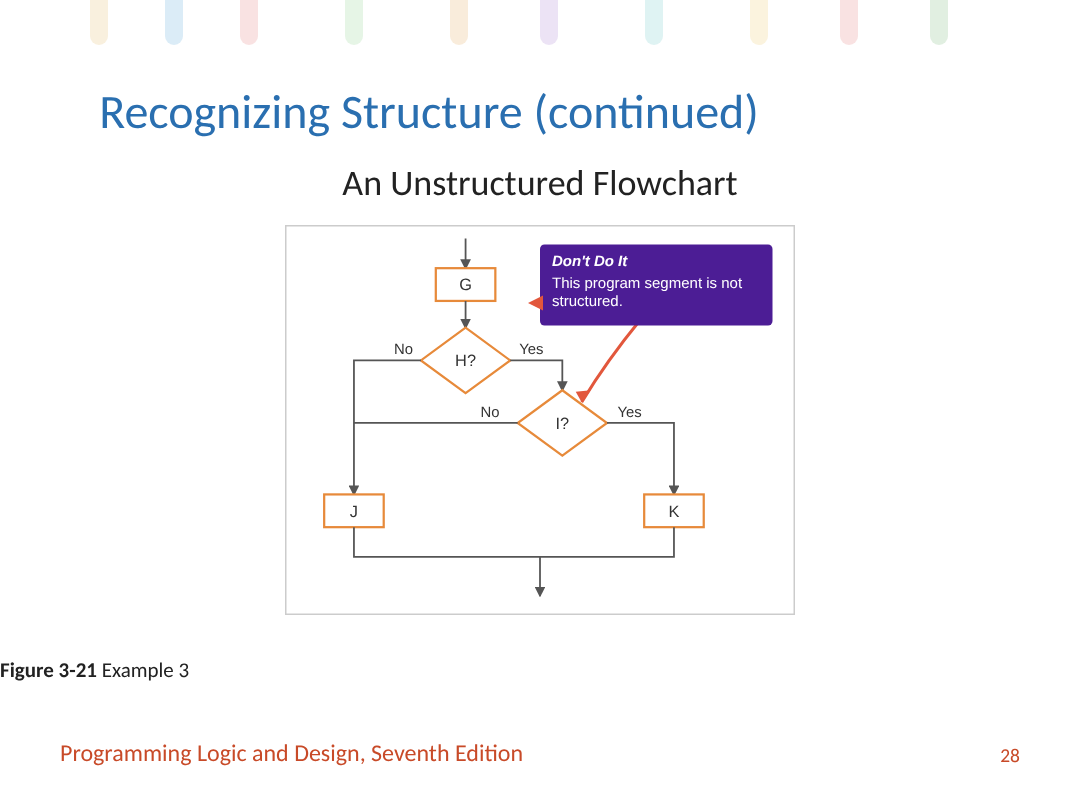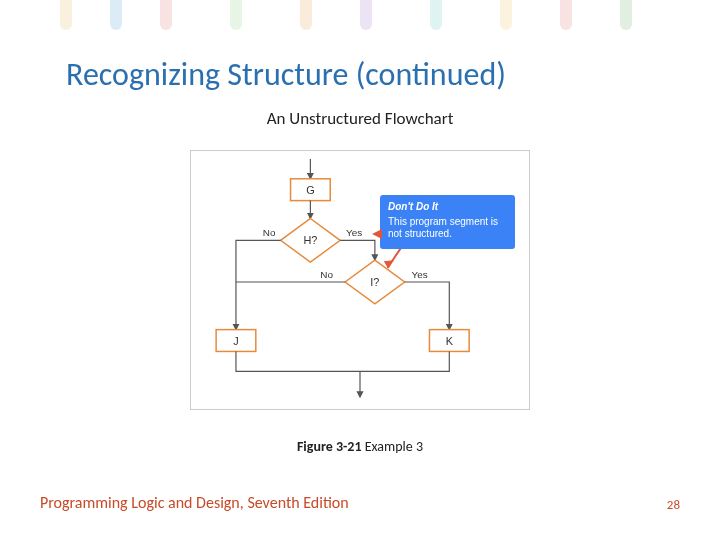--- a/index.html
+++ b/index.html
@@ -37,21 +37,21 @@
     font-size: 32px;
     color: #2a6fb0;
     font-weight: 400;
   }
   .subtitle {
     position: absolute;
     top: 108px;
     left: 0;
     width: 720px;
     text-align: center;
-    font-size: 17px;
+    font-size: 24px;
     color: #222;
   }
 
   .figure-area {
     position: absolute;
     top: 150px;
     left: 190px;
     width: 340px;
     height: 260px;
     border: 1px solid #cccccc;
@@ -63,48 +63,46 @@
   .fc-diamond { fill: #fff; stroke: #e78a3a; stroke-width: 1.5; }
   .fc-text { font-family: Arial, sans-serif; font-size: 11px; fill: #333; }
   .fc-label { font-family: Arial, sans-serif; font-size: 10px; fill: #333; }
   .fc-line { stroke: #555; stroke-width: 1.2; fill: none; }
   .arrowhead { fill: #555; }
 
   .callout {
     position: absolute;
     top: 12px;
     right: 14px;
-    width: 135px;
-    background: #3b82f6;
+    width: 155px;
+    background: #4c1d95;
     color: #fff;
     padding: 6px 8px 8px 8px;
     border-radius: 3px;
     font-family: Arial, sans-serif;
     font-size: 10px;
     line-height: 1.25;
-    margin-top: 32px;
   }
   .callout .co-title { font-weight: bold; font-style: italic; margin-bottom: 2px; font-size: 10px; }
   .callout::after {
     content: "";
     position: absolute;
     left: -8px;
     bottom: 10px;
     width: 0; height: 0;
     border-right: 10px solid #e2573c;
     border-top: 5px solid transparent;
     border-bottom: 5px solid transparent;
   }
 
   .caption {
     position: absolute;
     top: 438px;
     left: 0;
     width: 720px;
-    text-align: center;
     font-size: 14px;
     color: #222;
   }
   .caption .bold { font-weight: bold; }
 
   .footer-left {
     position: absolute;
     left: 40px;
     bottom: 28px;
     font-size: 16px;

